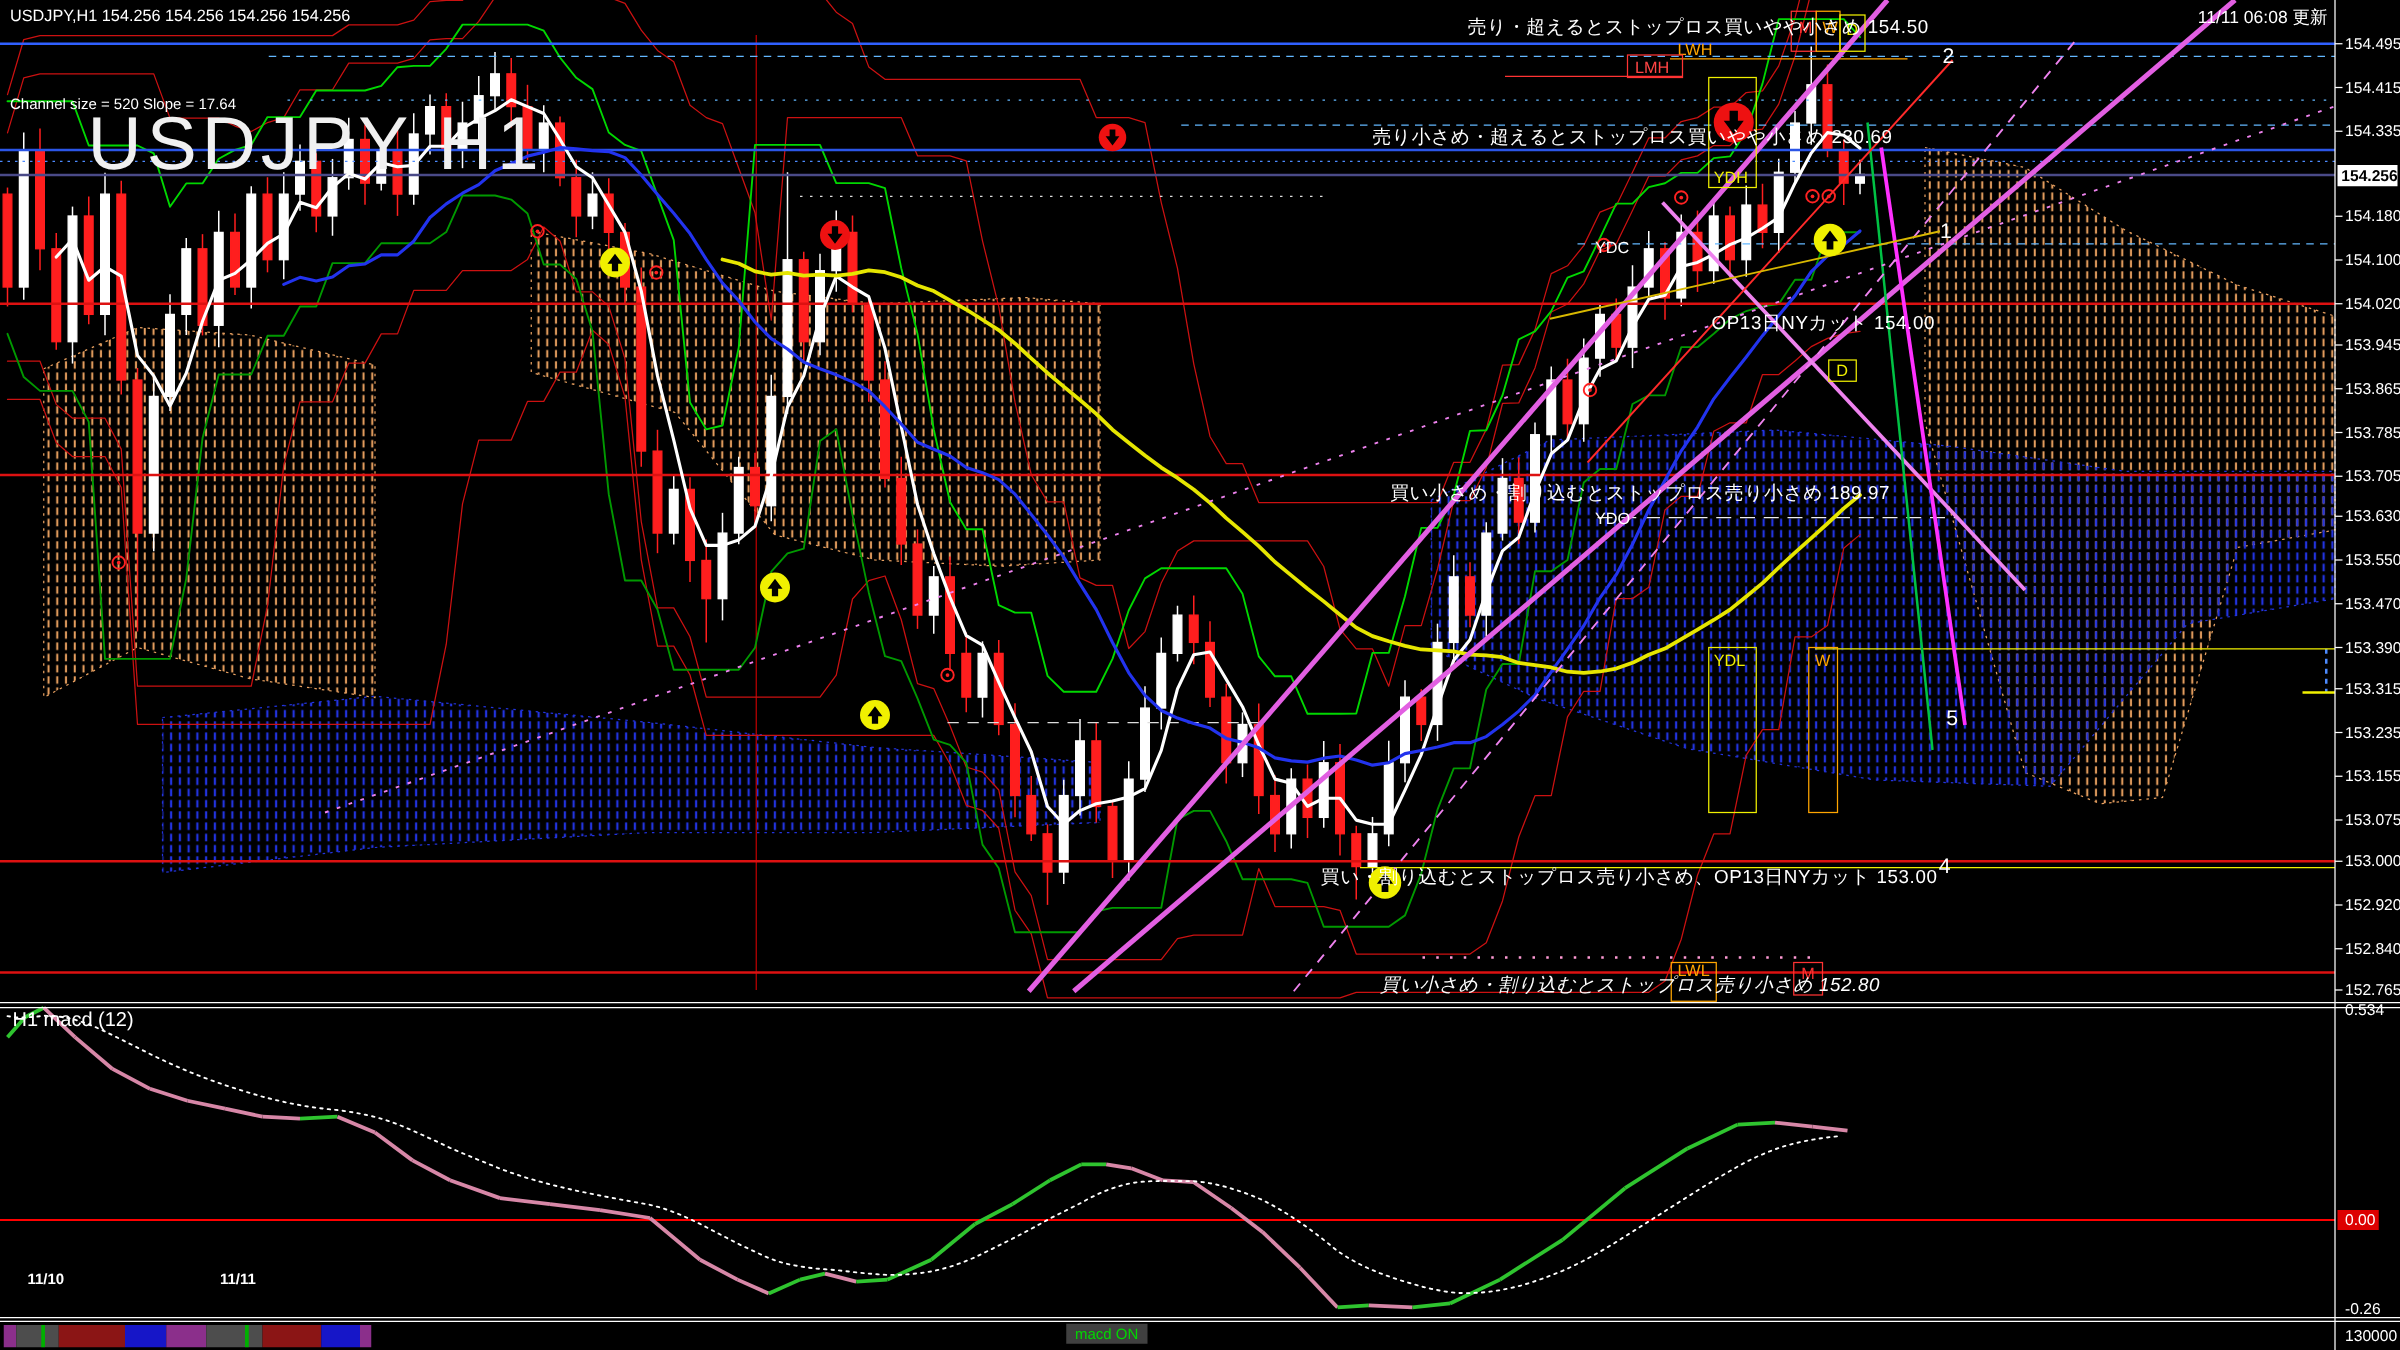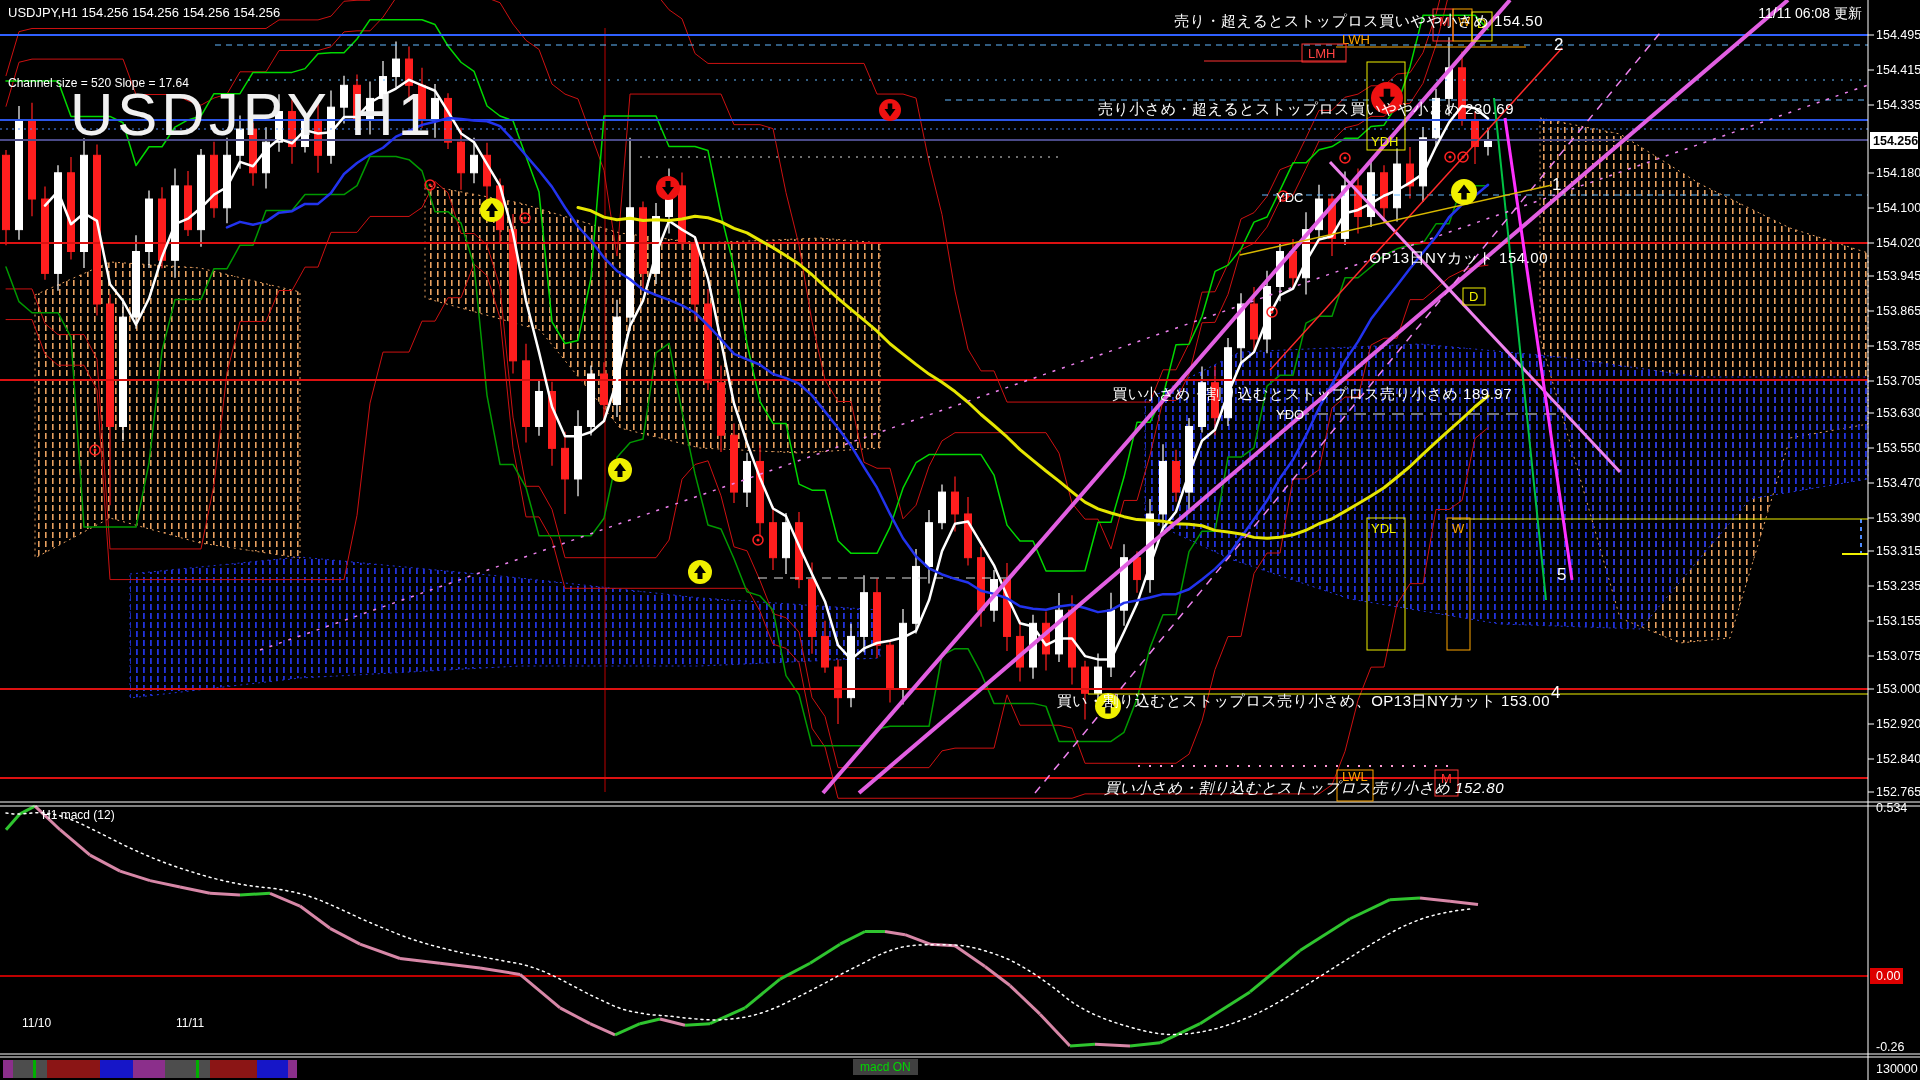--- a/index.html
+++ b/index.html
@@ -4,29 +4,29 @@
 <style>
   html,body{margin:0;padding:0;background:#000;}
   #screen{position:relative;width:1920px;height:1080px;background:#000;overflow:hidden;
           font-family:"Liberation Sans","DejaVu Sans",sans-serif;}
   #chart-svg{position:absolute;left:0;top:0;z-index:1;}
   .ovl{position:absolute;z-index:5;white-space:nowrap;color:#fff;}
   .symbol-info{left:8px;top:5px;font-size:13px;}
   .update-time{right:58px;top:5px;font-size:14px;}
   .watermark{left:70px;top:80px;font-size:60px;letter-spacing:4px;color:#f0f0f0;font-weight:500;}
   .channel-info{left:8px;top:76px;font-size:12px;}
-  .macd-label{left:10px;top:808px;font-size:12px;margin-left:32px;}
+  .macd-label{left:10px;top:808px;font-size:16px;}
   .ann{font-size:15px;letter-spacing:.5px;}
   .ann-0{top:12px;right:377px;}
   .ann-1{top:100px;right:406px;}
   .ann-2{top:249px;right:372px;}
   .ann-3{top:385px;right:408px;}
   .ann-4{top:692px;right:370px;}
   .ann-5{top:779px;right:416px;font-style:italic;}
-  .bb-label{top:1016px;font-size:12px;font-weight:normal;z-index:6;text-align:center;}
+  .bb-label{top:1016px;font-size:12px;font-weight:bold;z-index:6;text-align:center;}
   .bb-0{left:22px;} .bb-1{left:176px;}
   .macd-on{left:853px;top:1059px;background:#404040;color:#00d800;font-size:12px;
            padding:1px 7px;z-index:6;cursor:pointer;}
 </style>
 </head>
 <body>
 
 <div id="screen">
   <svg id="chart-svg" width="1920" height="1080">
     <defs>

